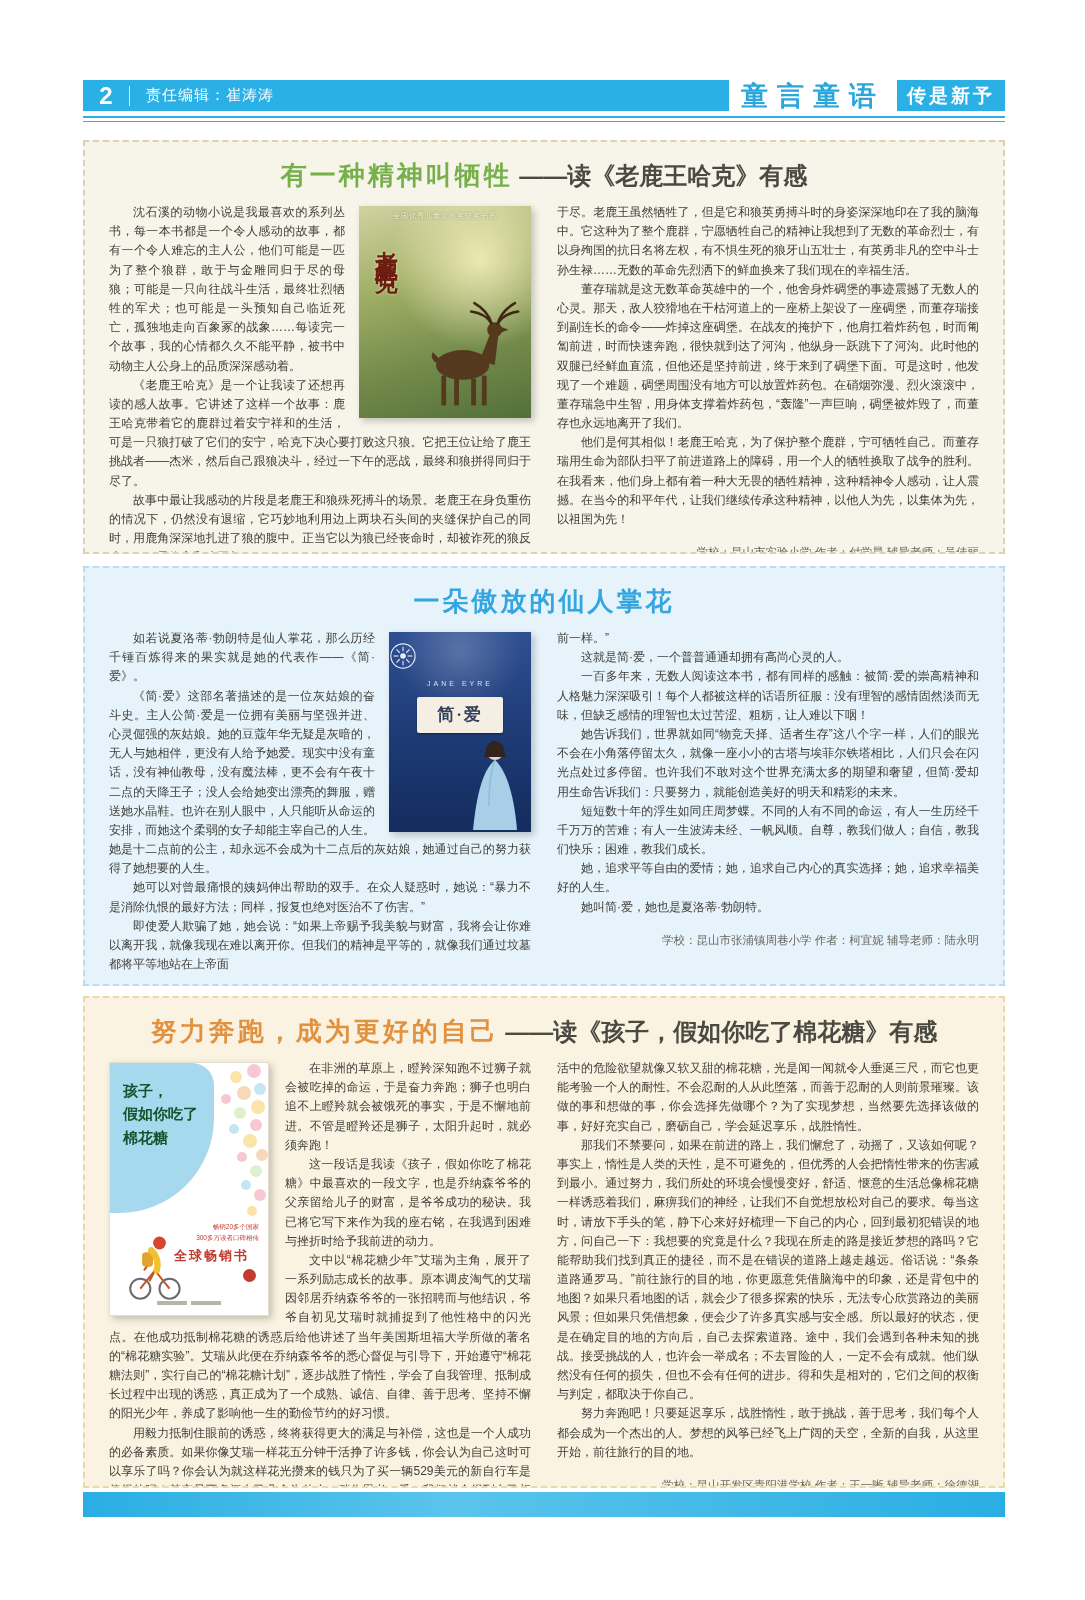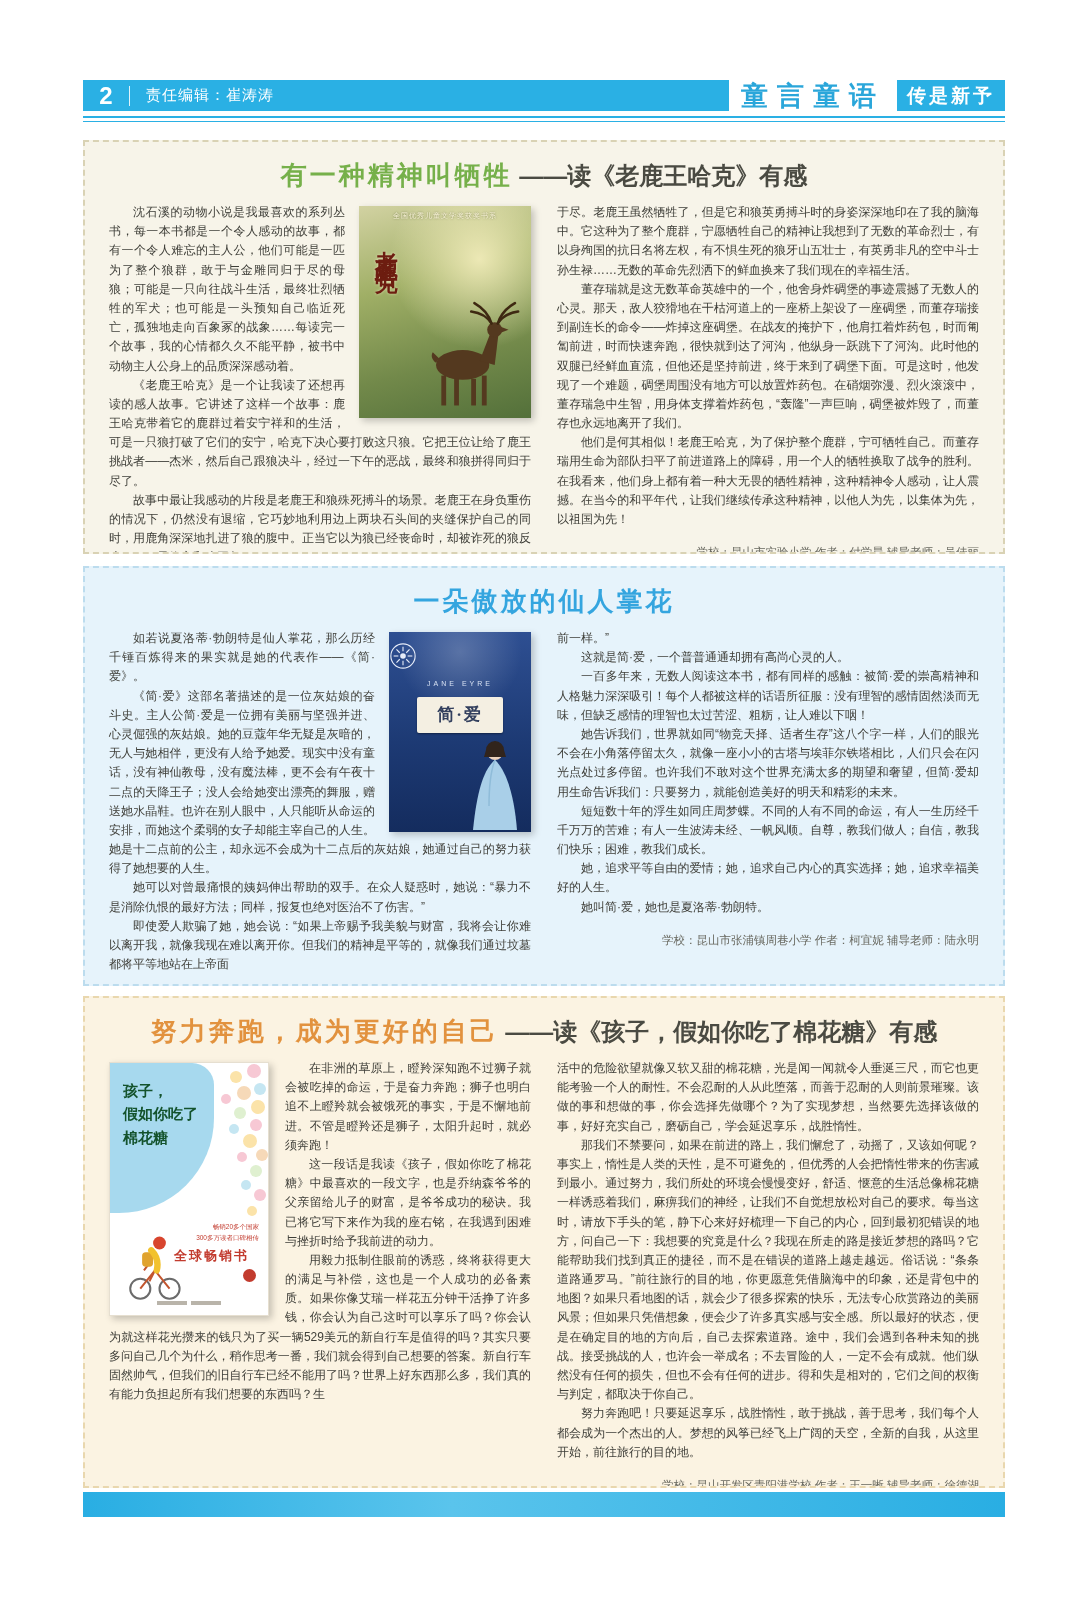--- a/index.html
+++ b/index.html
@@ -238,20 +238,21 @@
             <circle cx="52" cy="80" r="11" fill="none" stroke="#6b6b6b" stroke-width="2.2"></circle>
             <path d="M20 80 L36 60 L52 80 M36 60 L30 72 M30 52 L24 60" stroke="#c2552e" stroke-width="2.2" fill="none"></path>
             <rect x="22" y="40" width="12" height="16" rx="4" fill="#e0a32e"></rect>
             <path d="M32 38 C38 44 40 52 38 60" stroke="#f2c22e" stroke-width="7" fill="none" stroke-linecap="round"></path>
             <circle cx="41" cy="30" r="7" fill="#d8452e"></circle>
           </svg>
           <div class="b3-pub"><i></i><i></i></div>
         </div>
         <p>在非洲的草原上，瞪羚深知跑不过狮子就会被吃掉的命运，于是奋力奔跑；狮子也明白追不上瞪羚就会被饿死的事实，于是不懈地前进。不管是瞪羚还是狮子，太阳升起时，就必须奔跑！</p>
         <p>这一段话是我读《孩子，假如你吃了棉花糖》中最喜欢的一段文字，也是乔纳森爷爷的父亲留给儿子的财富，是爷爷成功的秘诀。我已将它写下来作为我的座右铭，在我遇到困难与挫折时给予我前进的动力。</p>
+        <p>文中以“棉花糖少年”艾瑞为主角，展开了一系列励志成长的故事。原本调皮淘气的艾瑞因邻居乔纳森爷爷的一张招聘而与他结识，爷爷自初见艾瑞时就捕捉到了他性格中的闪光点。在他成功抵制棉花糖的诱惑后给他讲述了当年美国斯坦福大学所做的著名的“棉花糖实验”。艾瑞从此便在乔纳森爷爷的悉心督促与引导下，开始遵守“棉花糖法则”，实行自己的“棉花糖计划”，逐步战胜了惰性，学会了自我管理、抵制成长过程中出现的诱惑，真正成为了一个成熟、诚信、自律、善于思考、坚持不懈的阳光少年，养成了影响他一生的勤俭节约的好习惯。</p>
         <p>用毅力抵制住眼前的诱惑，终将获得更大的满足与补偿，这也是一个人成功的必备素质。如果你像艾瑞一样花五分钟干活挣了许多钱，你会认为自己这时可以享乐了吗？你会认为就这样花光攒来的钱只为了买一辆529美元的新自行车是值得的吗？其实只要多问自己几个为什么，稍作思考一番，我们就会得到自己想要的答案。新自行车固然帅气，但我们的旧自行车已经不能用了吗？世界上好东西那么多，我们真的有能力负担起所有我们想要的东西吗？生</p>
       </div>
       <div class="col">
         <p class="cont">活中的危险欲望就像又软又甜的棉花糖，光是闻一闻就令人垂涎三尺，而它也更能考验一个人的耐性。不会忍耐的人从此堕落，而善于忍耐的人则前景璀璨。该做的事和想做的事，你会选择先做哪个？为了实现梦想，当然要先选择该做的事，好好充实自己，磨砺自己，学会延迟享乐，战胜惰性。</p>
         <p>那我们不禁要问，如果在前进的路上，我们懈怠了，动摇了，又该如何呢？事实上，惰性是人类的天性，是不可避免的，但优秀的人会把惰性带来的伤害减到最小。通过努力，我们所处的环境会慢慢变好，舒适、惬意的生活总像棉花糖一样诱惑着我们，麻痹我们的神经，让我们不自觉想放松对自己的要求。每当这时，请放下手头的笔，静下心来好好梳理一下自己的内心，回到最初犯错误的地方，问自己一下：我想要的究竟是什么？我现在所走的路是接近梦想的路吗？它能帮助我们找到真正的捷径，而不是在错误的道路上越走越远。俗话说：“条条道路通罗马。”前往旅行的目的地，你更愿意凭借脑海中的印象，还是背包中的地图？如果只看地图的话，就会少了很多探索的快乐，无法专心欣赏路边的美丽风景；但如果只凭借想象，便会少了许多真实感与安全感。所以最好的状态，便是在确定目的地的方向后，自己去探索道路。途中，我们会遇到各种未知的挑战。接受挑战的人，也许会一举成名；不去冒险的人，一定不会有成就。他们纵然没有任何的损失，但也不会有任何的进步。得和失是相对的，它们之间的权衡与判定，都取决于你自己。</p>
         <p>努力奔跑吧！只要延迟享乐，战胜惰性，敢于挑战，善于思考，我们每个人都会成为一个杰出的人。梦想的风筝已经飞上广阔的天空，全新的自我，从这里开始，前往旅行的目的地。</p>
         <div class="byline">学校：昆山开发区青阳港学校 作者：王一晰 辅导老师：徐德湖</div>
       </div>
     </div>
   </section>

